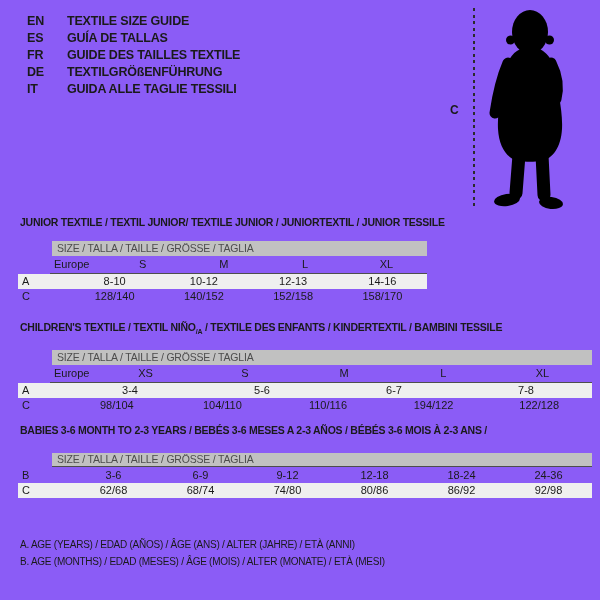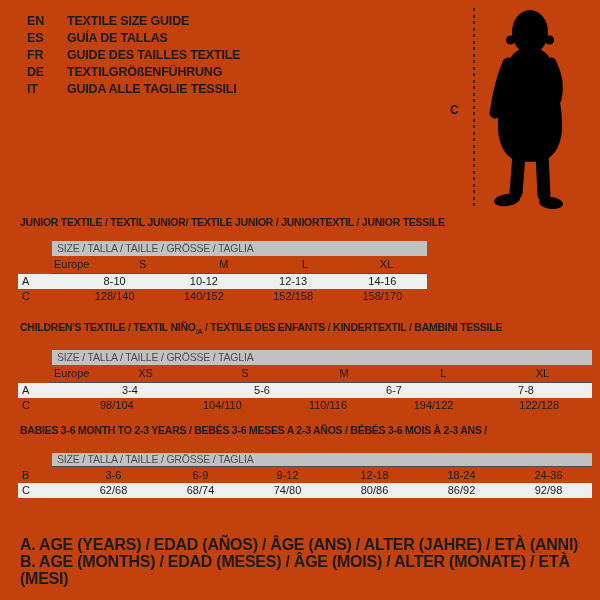--- a/index.html
+++ b/index.html
@@ -1,16 +1,16 @@
 <!DOCTYPE html>
 <html><head>
 <meta charset="utf-8">
 <style>
   html,body{margin:0;padding:0;background:#fff;}
-  .page{position:relative;width:600px;height:600px;background:#c2410c;overflow:hidden;
+  .page{position:relative;width:600px;height:600px;background:#8b5cf6;overflow:hidden;
         font-family:"Liberation Sans",sans-serif;color:#1a1a1a;}
 
   
   .langs{position:absolute;left:27px;top:13px;}
   .lang-row{display:flex;height:17px;line-height:17px;font-weight:bold;
             font-size:12.5px;letter-spacing:-0.2px;}
   .lang-code{width:40px;}
 
   
   .fig-line{position:absolute;left:473px;top:8px;width:2px;height:202px;
@@ -34,21 +34,21 @@
   .row{display:flex;font-size:11px;height:15px;line-height:15px;}
   .row.hdr{height:17px;line-height:17px;border-bottom:1px solid #4d4d4d;margin-left:32px;}
   .row.first{height:16px;line-height:16px;}
   .row.shade{background:#efefef;}
   .cell-label{width:52px;padding-left:4px;box-sizing:border-box;}
   .t2 .cell-label{width:46px;}
   .cell{flex:1;text-align:center;}
 
   
   .footnotes{position:absolute;left:20px;top:536px;}
-  .footnote{height:17px;line-height:17px;font-weight:bold;font-size:16px;letter-spacing:-0.25px;}
+  .footnote{height:17px;line-height:17px;font-weight:normal;font-size:10px;letter-spacing:-0.25px;}
 </style>
 </head>
 <body>
 
 <div class="page">
 
   <div class="langs">
     <div class="lang-row">
       <span class="lang-code">EN</span>
       <span>TEXTILE SIZE GUIDE</span>

